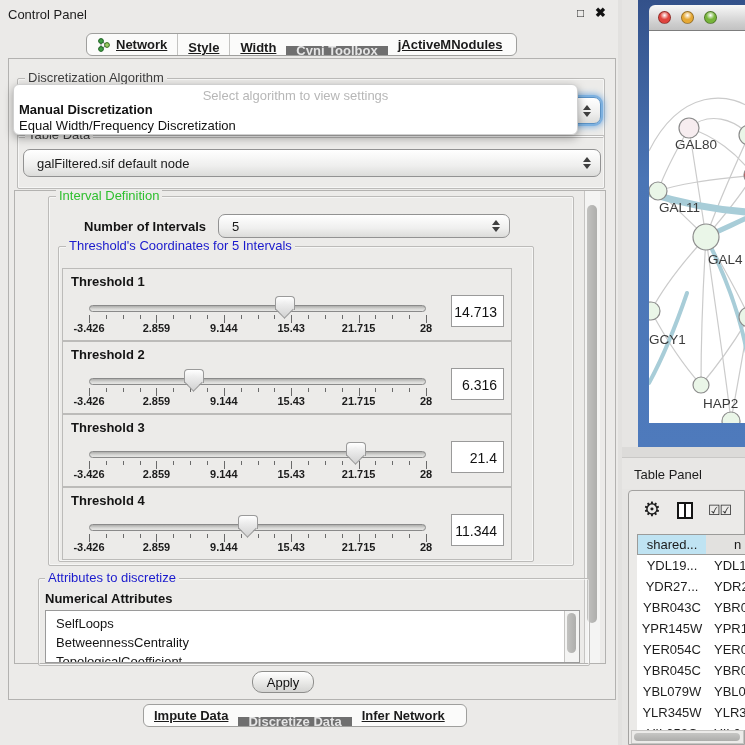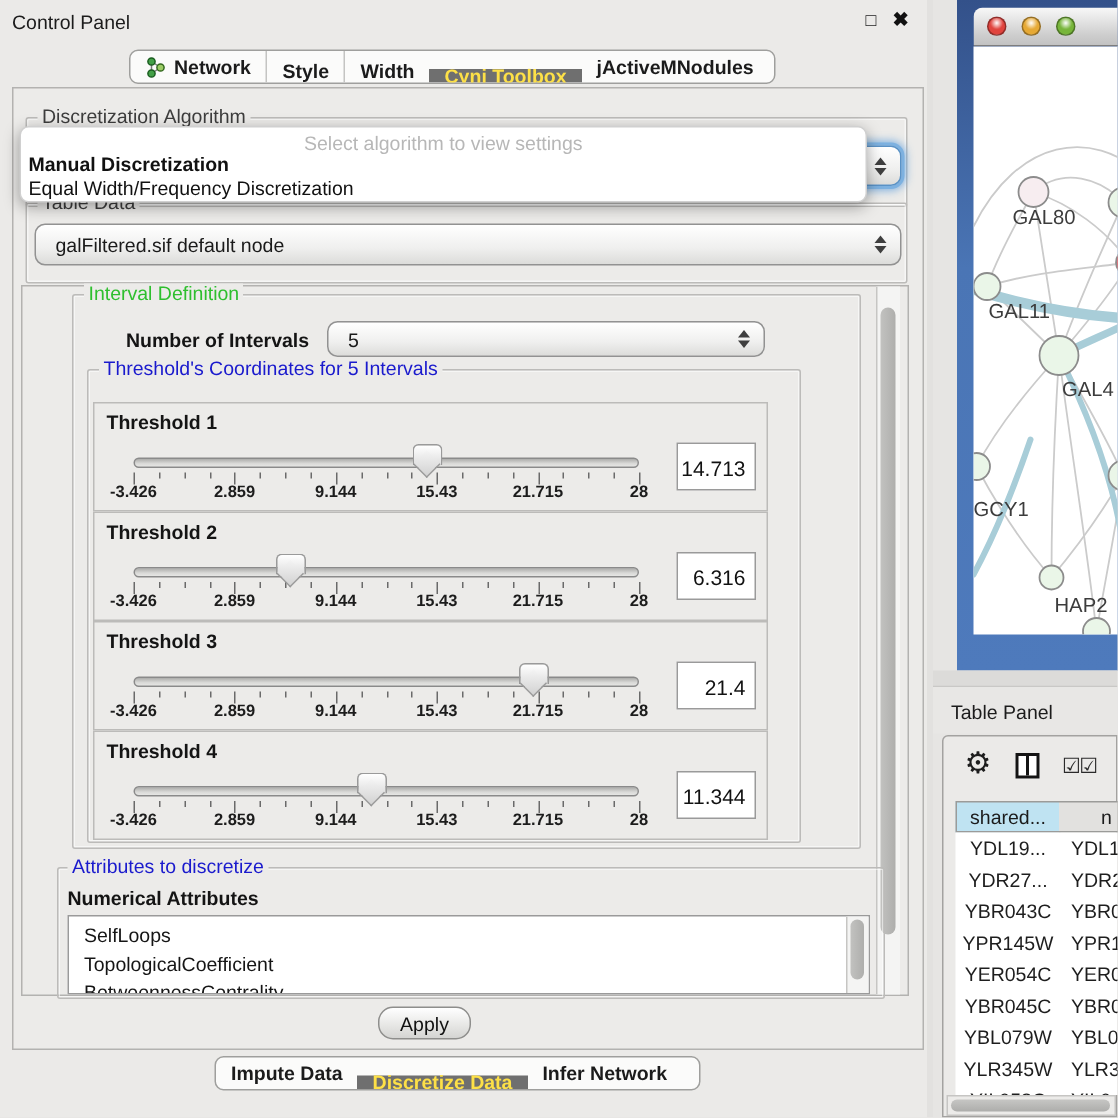--- a/index.html
+++ b/index.html
@@ -10,22 +10,22 @@
   #left-window{left:0;top:0;width:618px;height:745px;background:#ebeae8;}
   #cp-titlebar{left:0;top:0;width:618px;height:28px;}
   #cp-title{left:8px;top:7px;font-size:13px;color:#1c1c1c;}
   #cp-float{left:577px;top:6px;font-size:12px;color:#222;}
   #cp-close{left:595px;top:5px;font-size:13px;font-weight:bold;color:#111;}
   
   .tabbar{display:flex;background:#fbfbfa;border:1px solid #9f9f9d;border-radius:6px;overflow:hidden;height:23px;box-sizing:border-box;}
   #top-tabs{left:86px;top:33px;width:431px;}
   #bottom-tabs{left:143px;top:704px;width:324px;height:23px;}
   .tabseg{display:flex;align-items:center;justify-content:center;font-size:13px;font-weight:bold;color:#1b1b1b;
-          padding:0 10px;white-space:nowrap;flex:0 0 auto;box-sizing:border-box;}
-  .tabseg.sel{background:#6f6f6f;color:#fde047;margin-top:12px;}
+          padding:0 10px;white-space:nowrap;flex:0 0 auto;box-sizing:border-box;text-decoration:underline;}
+  .tabseg.sel{background:#6f6f6f;color:#e5e5e5;margin-top:12px;}
   .tabseg.divided{border-left:1px solid #c4c4c2;align-items:flex-end;}
   
   #content{left:8px;top:58px;width:608px;height:642px;border:1px solid #b3b2b0;background:#ecebe9;box-sizing:border-box;}
   .groupbox{border:1px solid #bcbbb9;border-radius:2px;box-shadow:0 0 0 1px rgba(255,255,255,.55) inset;}
   .grouplabel{position:absolute;font-size:13px;background:#ecebe9;padding:0 3px;line-height:14px;}
   .lbl-gray{color:#3d3d3d;}
   .lbl-green{color:#2ebf2e;}
   .lbl-blue{color:#1a1acd;}
   
   .combo{position:absolute;border:1px solid #929292;border-radius:7px;background:linear-gradient(#ffffff,#efefee 60%,#dcdcda);
@@ -330,22 +330,22 @@
 
   <div class="abs vscroll" style="left:584px;top:191px;width:15px;height:472px;">
     <div class="vthumb" style="left:2px;top:14px;width:10px;height:418px;"></div>
   </div>
 
   <div class="abs groupbox" style="left:38px;top:578px;width:550px;height:86px;"></div>
   <span class="grouplabel lbl-blue abs" style="left:45px;top:571px;">Attributes to discretize</span>
   <span class="abs" style="left:45px;top:591px;font-size:13px;font-weight:bold;color:#141414;">Numerical Attributes</span>
   <div id="attr-list" class="abs" style="padding-top: 3px;">
       <div class="listitem">SelfLoops</div>
+      <div class="listitem">BetweennessCentrality</div>
       <div class="listitem">TopologicalCoefficient</div>
-      <div class="listitem">BetweennessCentrality</div>
     </div>
   <div class="abs vscroll" style="left:564px;top:611px;width:14px;height:51px;">
     <div class="vthumb" style="left:2px;top:2px;width:9px;height:40px;"></div>
   </div>
 
   <div id="apply-btn" class="abs">Apply</div>
 
   <div id="bottom-tabs" class="abs tabbar">
       <div class="tabseg">
         <span>Impute Data</span>

